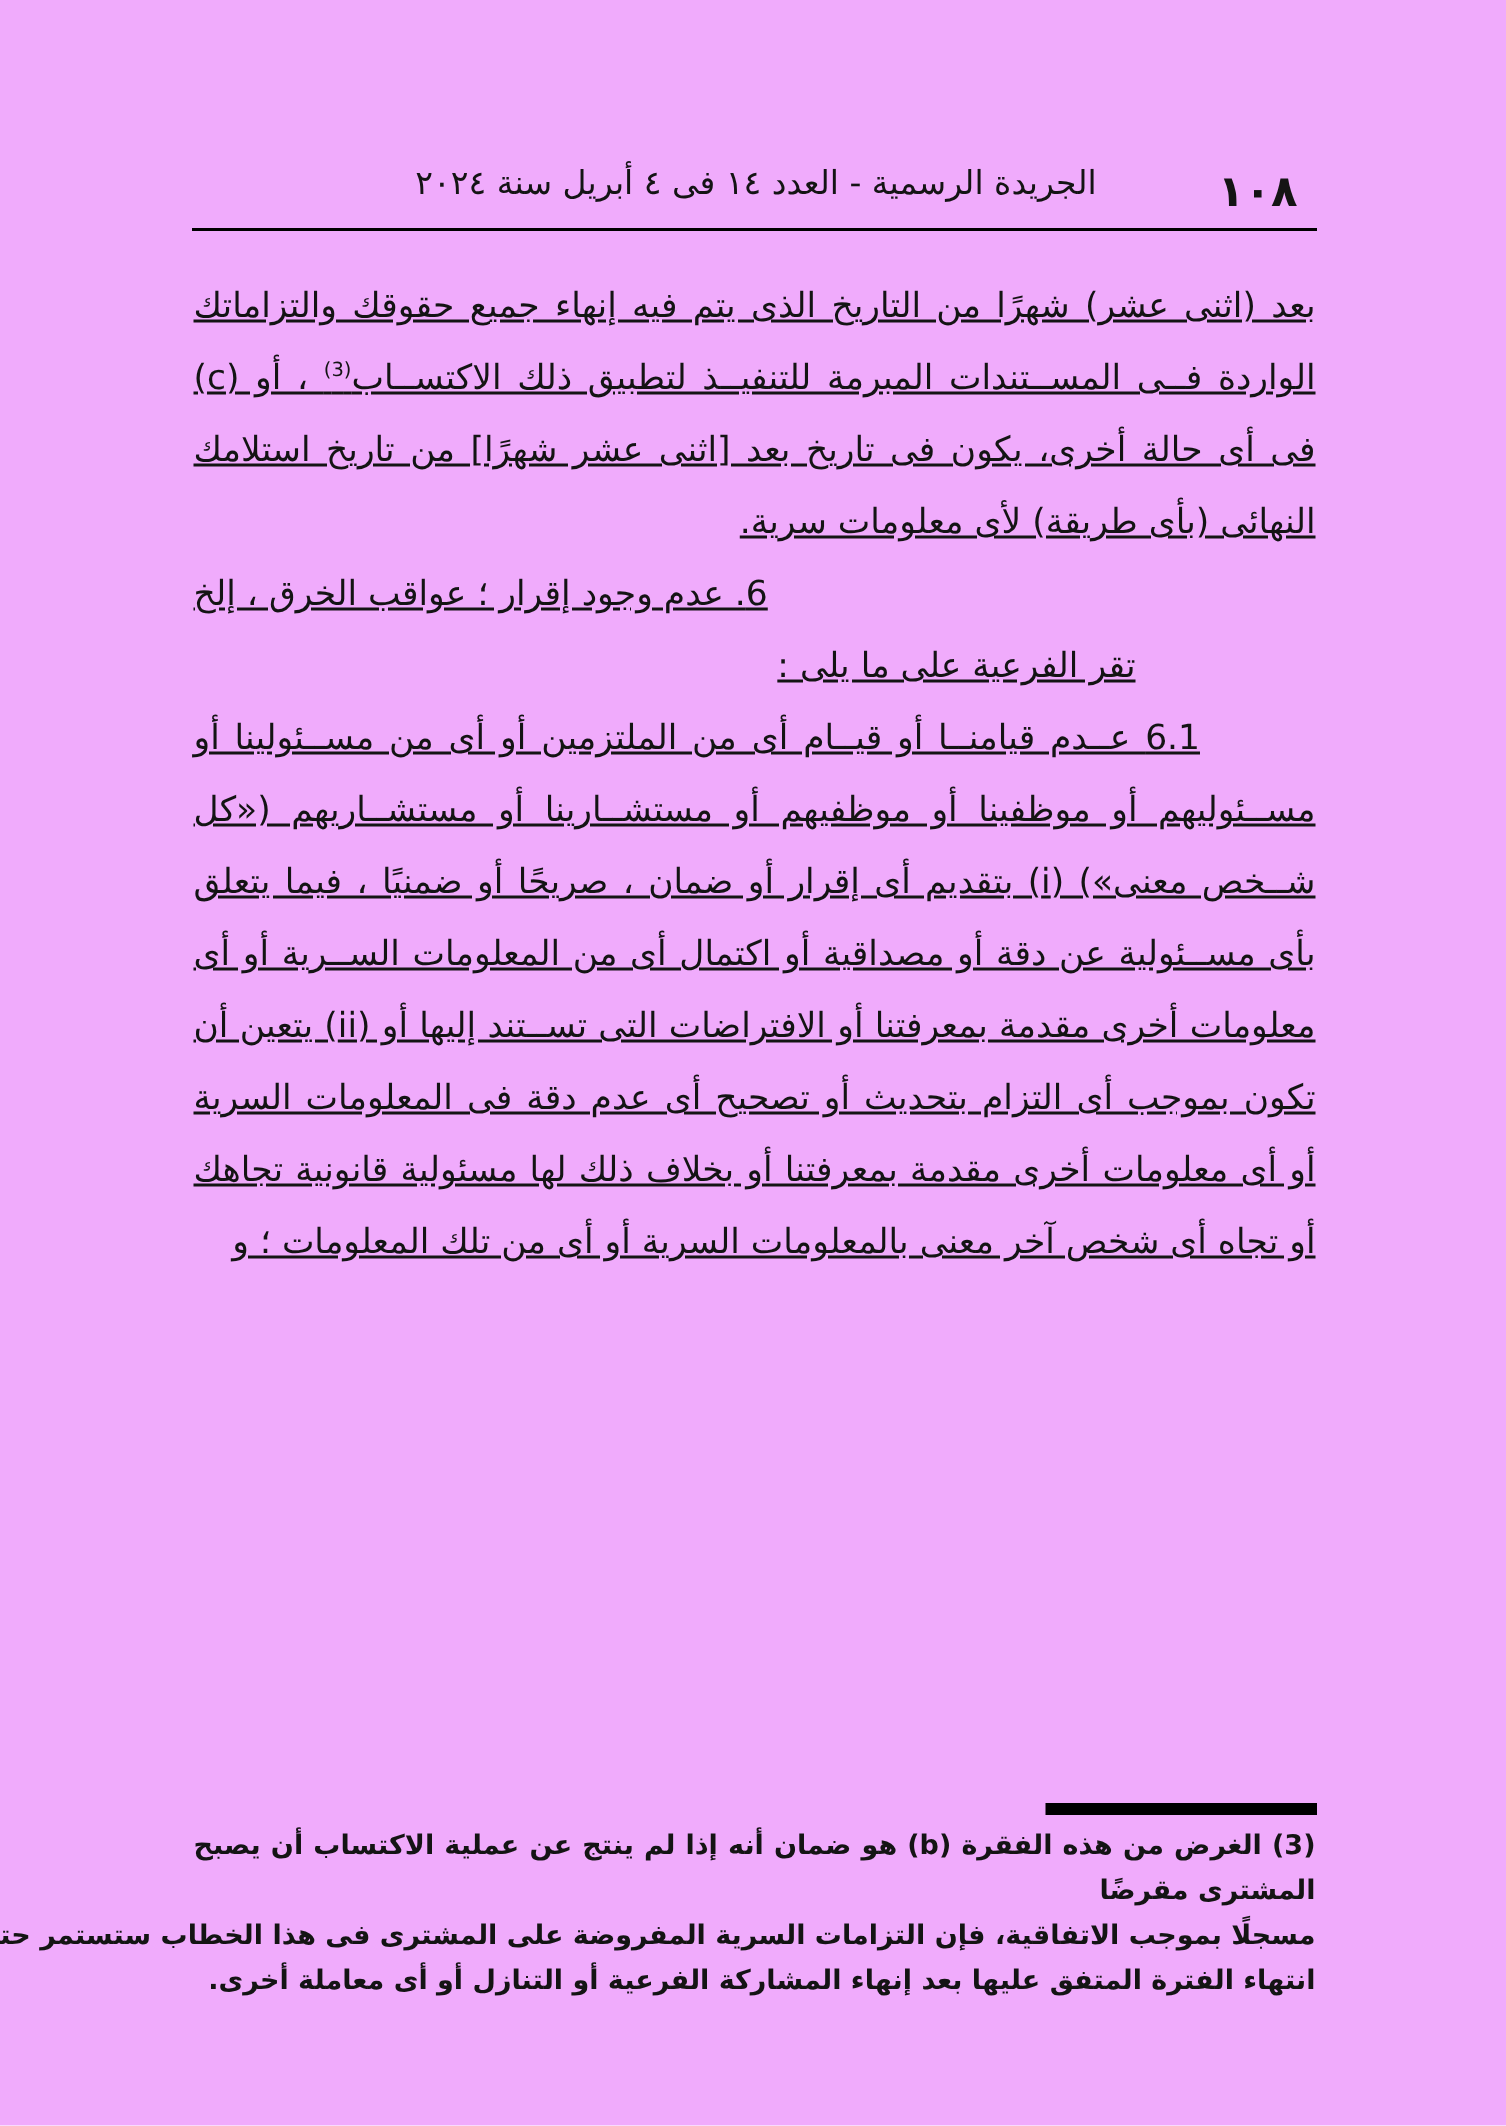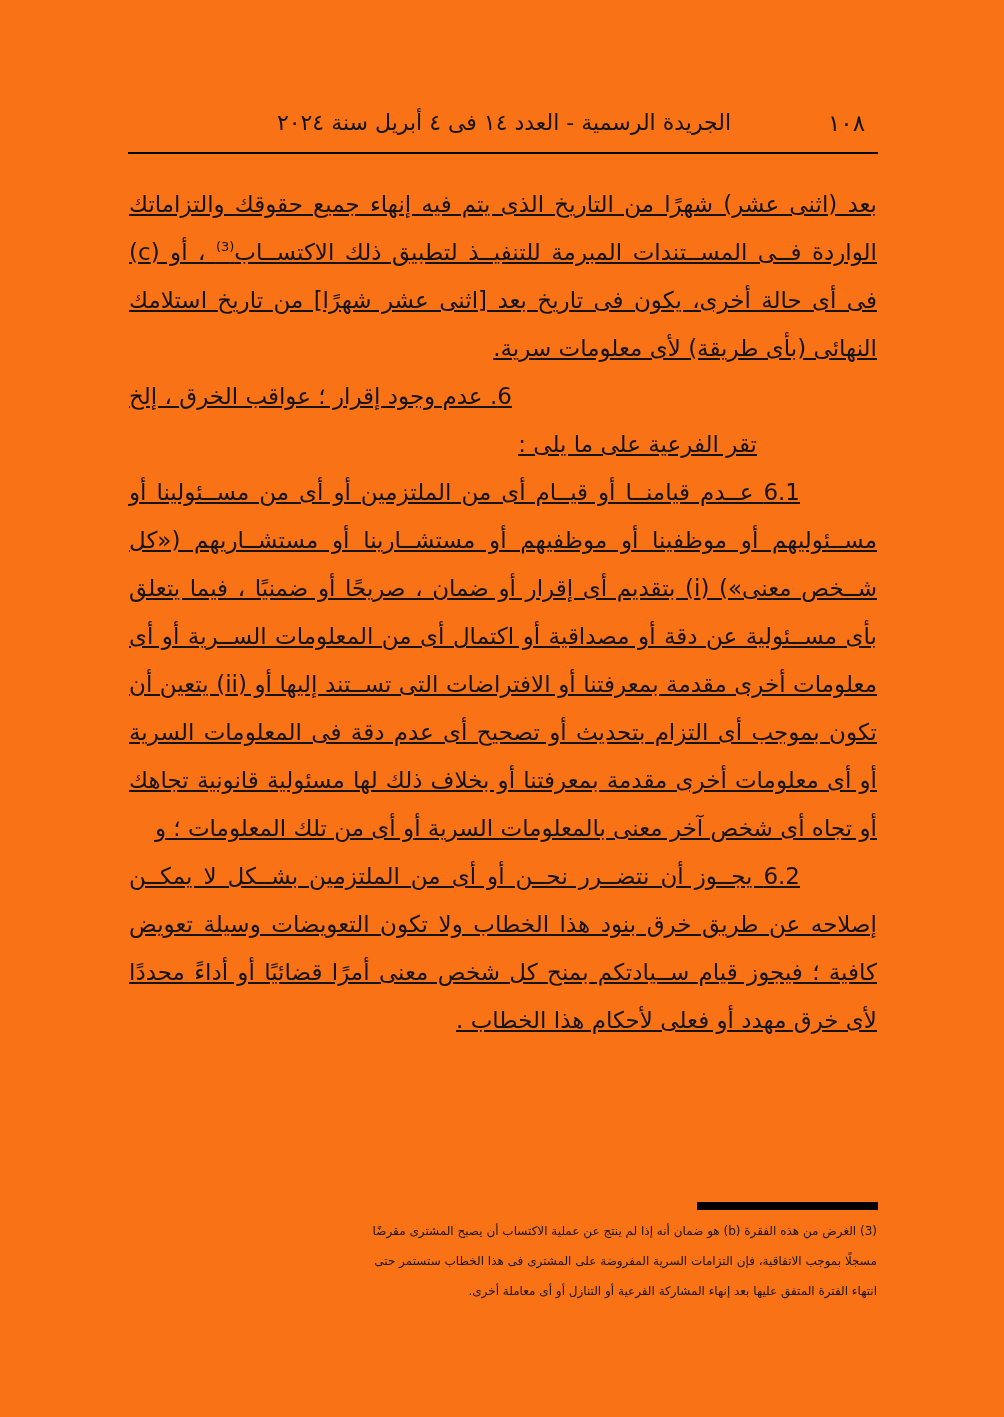--- a/index.html
+++ b/index.html
@@ -9,21 +9,21 @@
     height: 1417px;
     position: relative;
     overflow: hidden;
     font-family: "DejaVu Sans", sans-serif;
     color: #141414;
     direction: rtl;
   }
   .page {
     position: absolute;
     inset: 0;
-    background: #f97316;
+    background: #f0abfc;
   }
   
   .header {
     position: absolute;
     top: 110px;
     left: 129px;
     width: 748px;
     height: 36px;
   }
   .header-title {
@@ -33,22 +33,22 @@
     top: 0;
     text-align: center;
     font-size: 22px;
     letter-spacing: 0.3px;
     white-space: nowrap;
   }
   .page-number {
     position: absolute;
     right: 12px;
     top: 0;
-    font-size: 23px;
-    font-weight: normal;
+    font-size: 29px;
+    font-weight: bold;
   }
   .header-rule {
     position: absolute;
     top: 152px;
     left: 128px;
     width: 750px;
     height: 2px;
     background: #000000;
   }
   
@@ -78,22 +78,23 @@
     left: 697px;
     width: 181px;
     height: 8px;
     background: #000000;
   }
   .footnote-area {
     position: absolute;
     top: 1216px;
     left: 129px;
     width: 748px;
-    font-size: 12px;
+    font-size: 18px;
     line-height: 30px;
+    font-weight: bold;
   }
   .footnote-line { text-align: right; white-space: nowrap; }
   .footnote-line.first { text-align: justify; white-space: normal; }
 </style>
 </head>
 <body>
 
 <div class="page">
 
   <header class="header">
@@ -105,21 +106,20 @@
 
   <main class="body-text">
     <p class="para"><span>بعد (اثنى عشر) شهرًا من التاريخ الذى يتم فيه إنهاء جميع حقوقك والتزاماتك الواردة فــى المســتندات المبرمة للتنفيــذ لتطبيق ذلك الاكتســاب</span><sup class="note-ref">(3)</sup><span> ، أو (c) فى أى حالة أخرى، يكون فى تاريخ بعد [اثنى عشر شهرًا] من تاريخ استلامك النهائى (بأى طريقة) لأى معلومات سرية.</span></p>
 
     <p class="para heading">6. عدم وجود إقرار ؛ عواقب الخرق ، إلخ</p>
 
     <p class="para intro">تقر الفرعية على ما يلى :</p>
 
     <p class="para clause">6.1 عــدم قيامنــا أو قيــام أى من الملتزمين أو أى من مســئولينا أو مســئوليهم أو موظفينا أو موظفيهم أو مستشــارينا أو مستشــاريهم («كل شــخص معنى») (i) بتقديم أى إقرار أو ضمان ، صريحًا أو ضمنيًا ، فيما يتعلق بأى مســئولية عن دقة أو مصداقية أو اكتمال أى من المعلومات الســرية أو أى معلومات أخرى مقدمة بمعرفتنا أو الافتراضات التى تســتند إليها أو (ii) يتعين أن تكون بموجب أى التزام بتحديث أو تصحيح أى عدم دقة فى المعلومات السرية أو أى معلومات أخرى مقدمة بمعرفتنا أو بخلاف ذلك لها مسئولية قانونية تجاهك أو تجاه أى شخص آخر معنى بالمعلومات السرية أو أى من تلك المعلومات ؛ و</p>
 
-    <p class="para clause">6.2 يجــوز أن نتضــرر نحــن أو أى من الملتزمين بشــكل لا يمكــن إصلاحه عن طريق خرق بنود هذا الخطاب ولا تكون التعويضات وسيلة تعويض كافية ؛ فيجوز قيام ســيادتكم بمنح كل شخص معنى أمرًا قضائيًا أو أداءً محددًا لأى خرق مهدد أو فعلى لأحكام هذا الخطاب .</p>
   </main>
 
   <div class="footnote-bar"></div>
 
   <footer class="footnote-area">
     <div class="footnote-line first">(3) الغرض من هذه الفقرة (b) هو ضمان أنه إذا لم ينتج عن عملية الاكتساب أن يصبح المشترى مقرضًا</div>
     <div class="footnote-line">مسجلًا بموجب الاتفاقية، فإن التزامات السرية المفروضة على المشترى فى هذا الخطاب ستستمر حتى</div>
     <div class="footnote-line">انتهاء الفترة المتفق عليها بعد إنهاء المشاركة الفرعية أو التنازل أو أى معاملة أخرى.</div>
   </footer>
 

